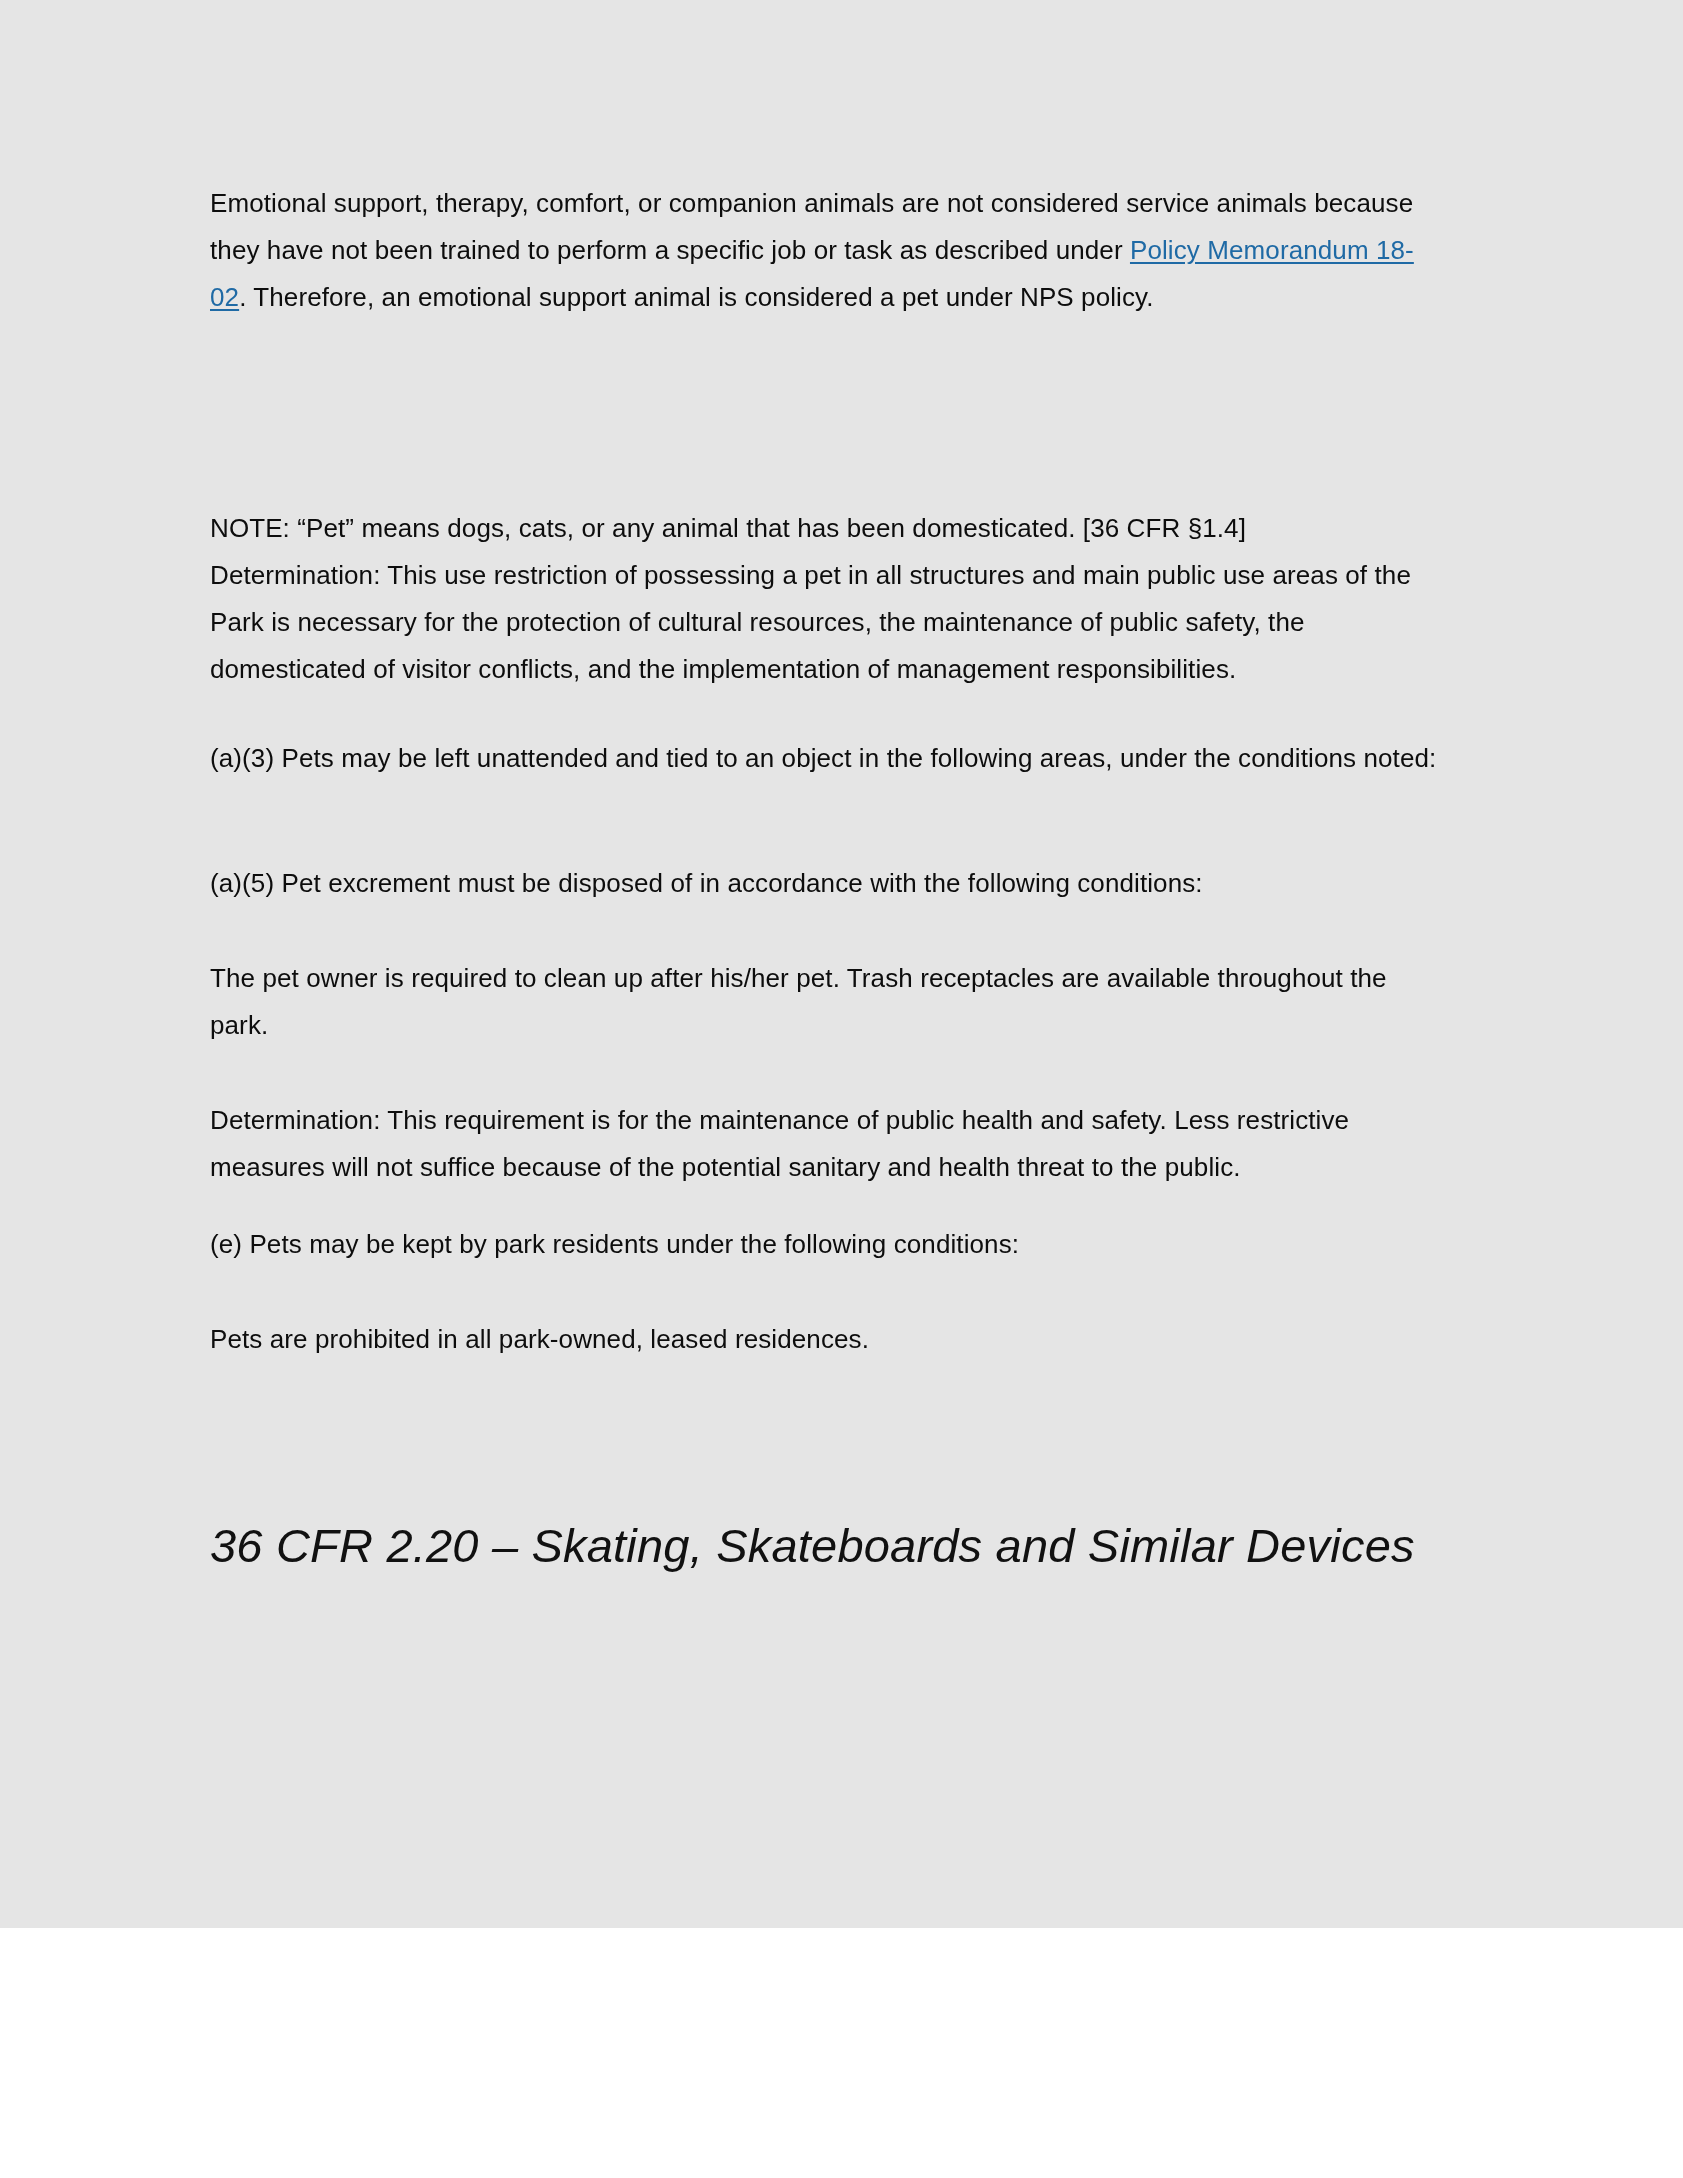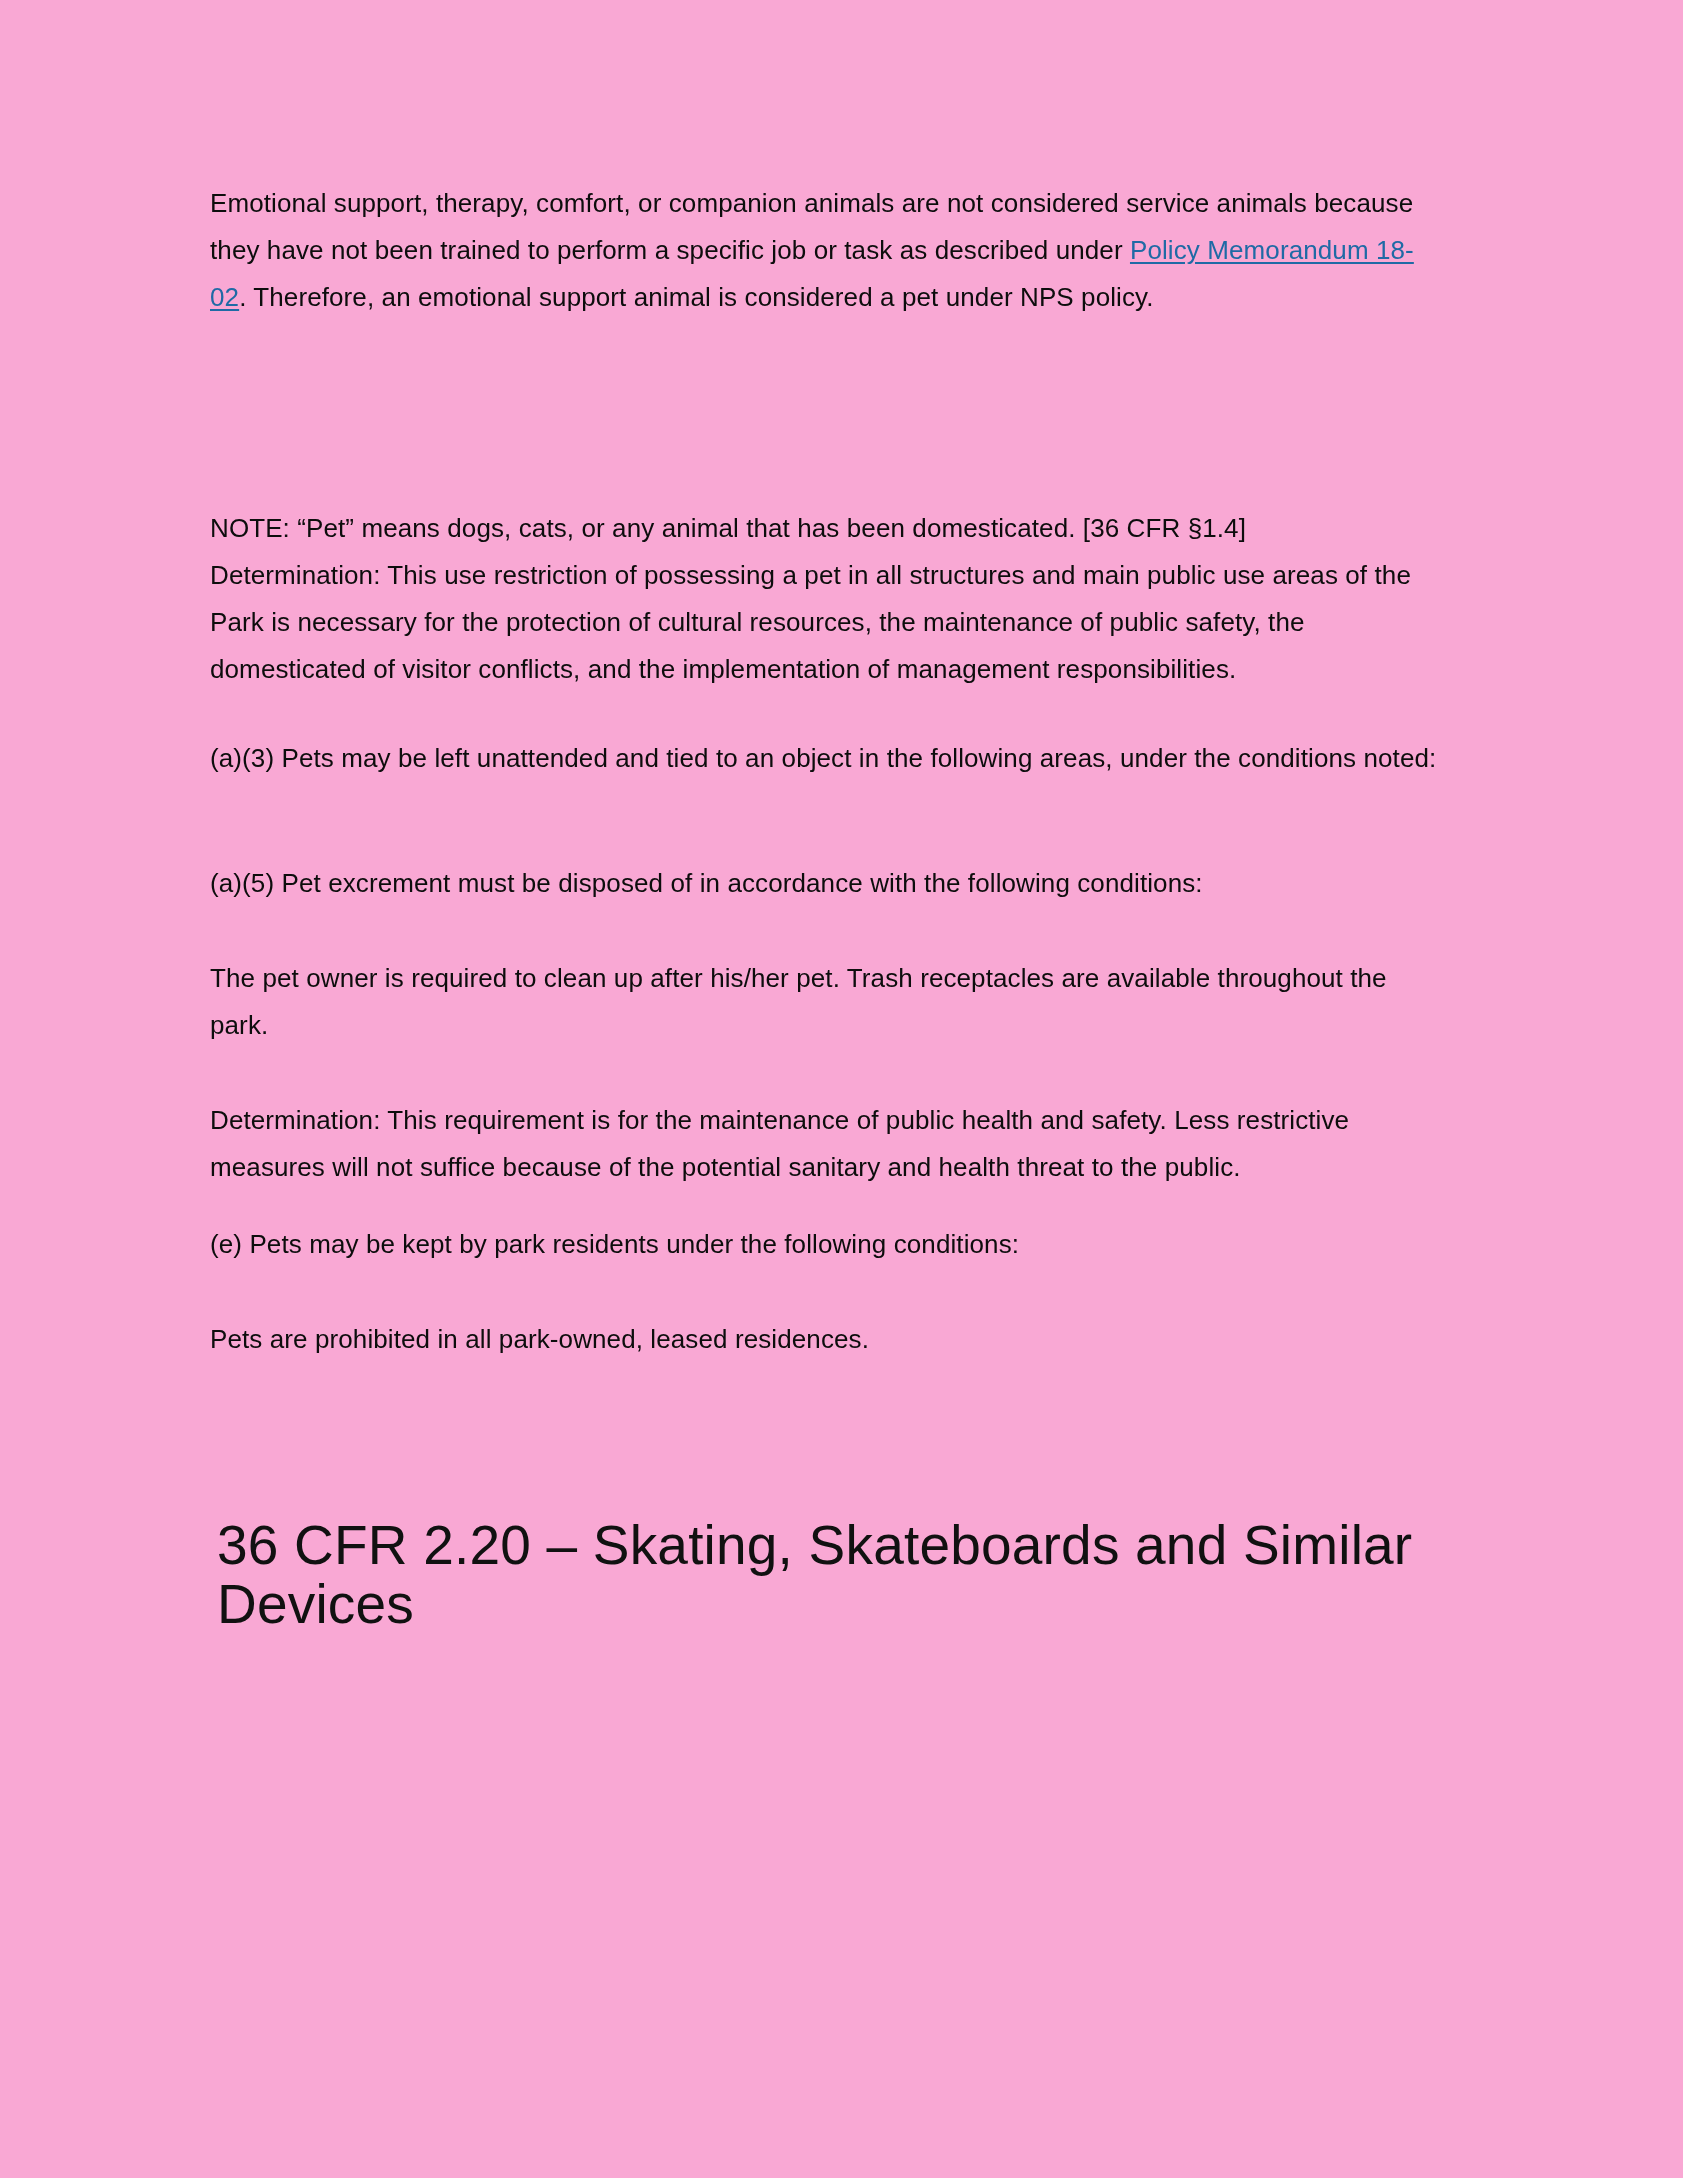--- a/index.html
+++ b/index.html
@@ -12,22 +12,22 @@
     width: 1683px;
     height: 2178px;
     font-family: "Liberation Sans", sans-serif;
     color: #0d0d0d;
     -webkit-font-smoothing: antialiased;
   }
 
   .page {
     position: relative;
     width: 1683px;
-    height: 2178px;
-    background: #f9a8d4;
+    height: 1928px;
+    background: #e5e5e5;
     box-sizing: border-box;
   }
 
   .content {
     position: absolute;
     left: 210px;
     top: 180px;
     width: 1240px;
   }
 
@@ -56,26 +56,27 @@
 
   
   a.doc-link {
     color: #1f6aa5;
     text-decoration: underline;
     text-underline-offset: 3px;
   }
 
   
   .section-heading {
-    margin: 7px;
-    font-size: 55px;
+    margin: 0;
+    font-size: 47px;
     font-weight: 400;
     line-height: 59px;
     letter-spacing: 0.2px;
     color: #111111;
+    font-style: italic;
   }
 
   .heading-wrap {
     margin-top: 105px;
   }
 </style>
 </head>
 <body>
 
 <div class="page">

